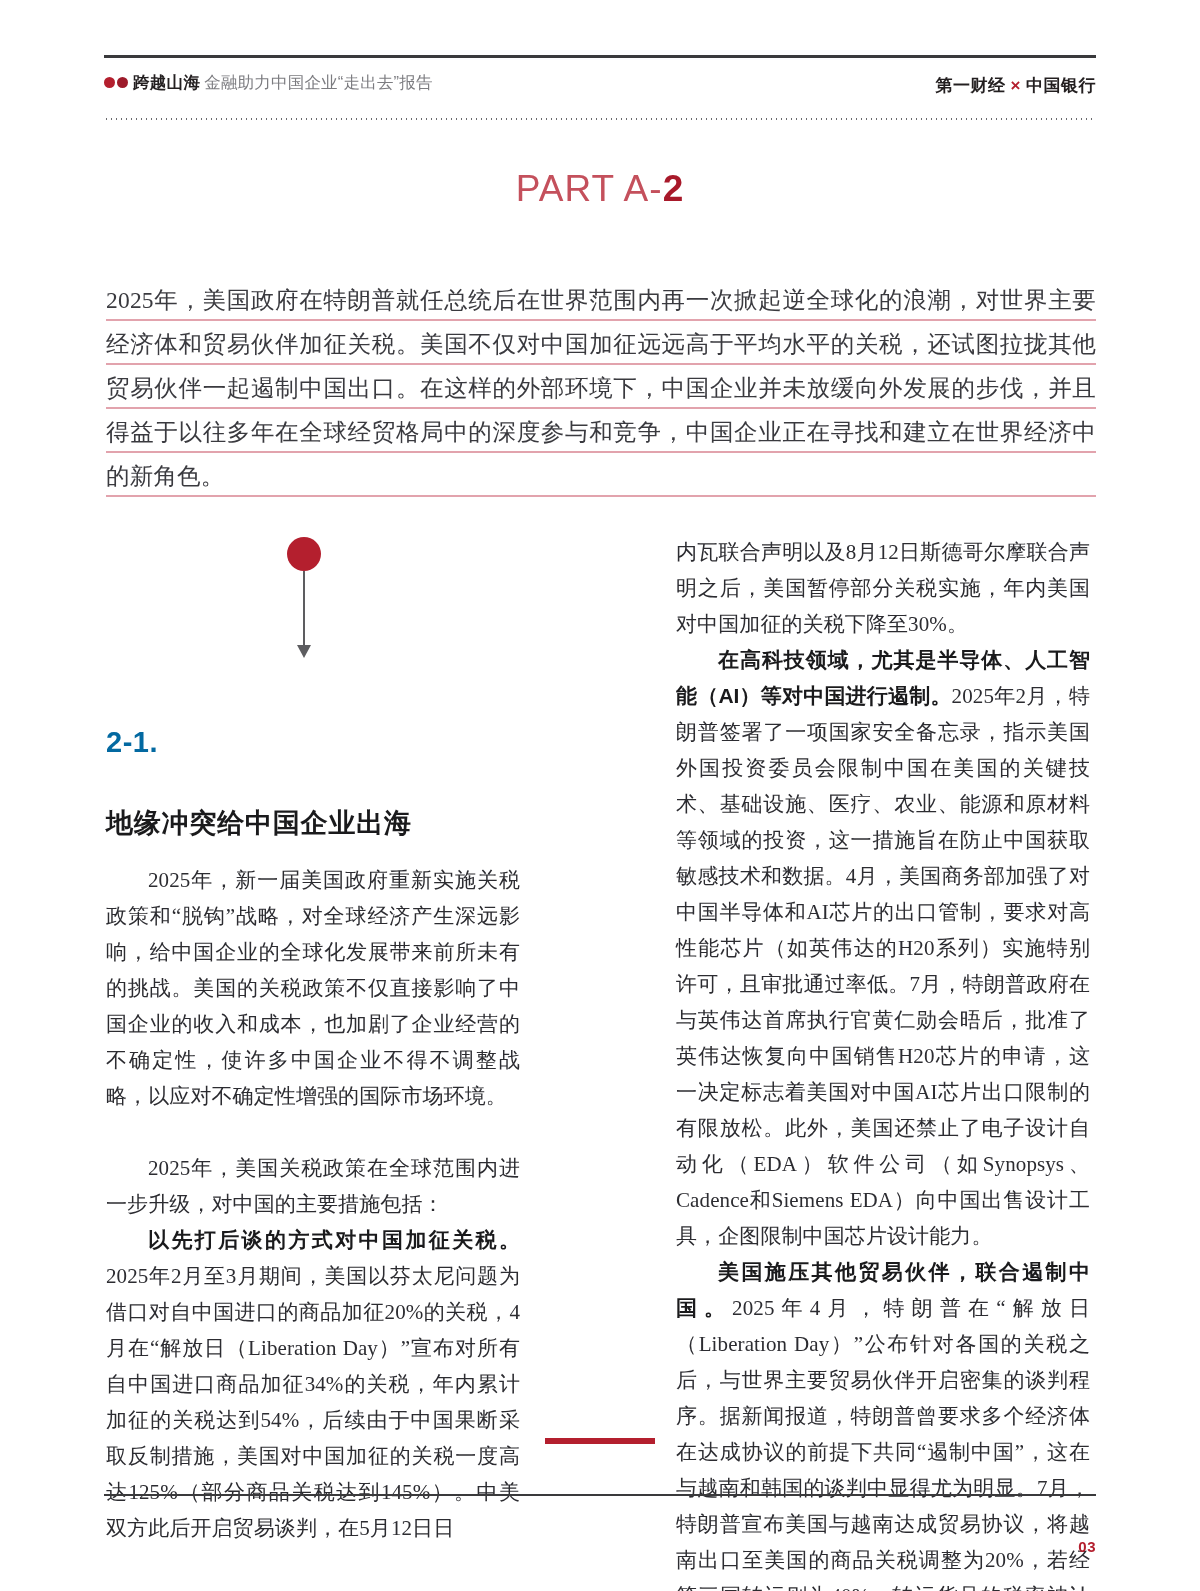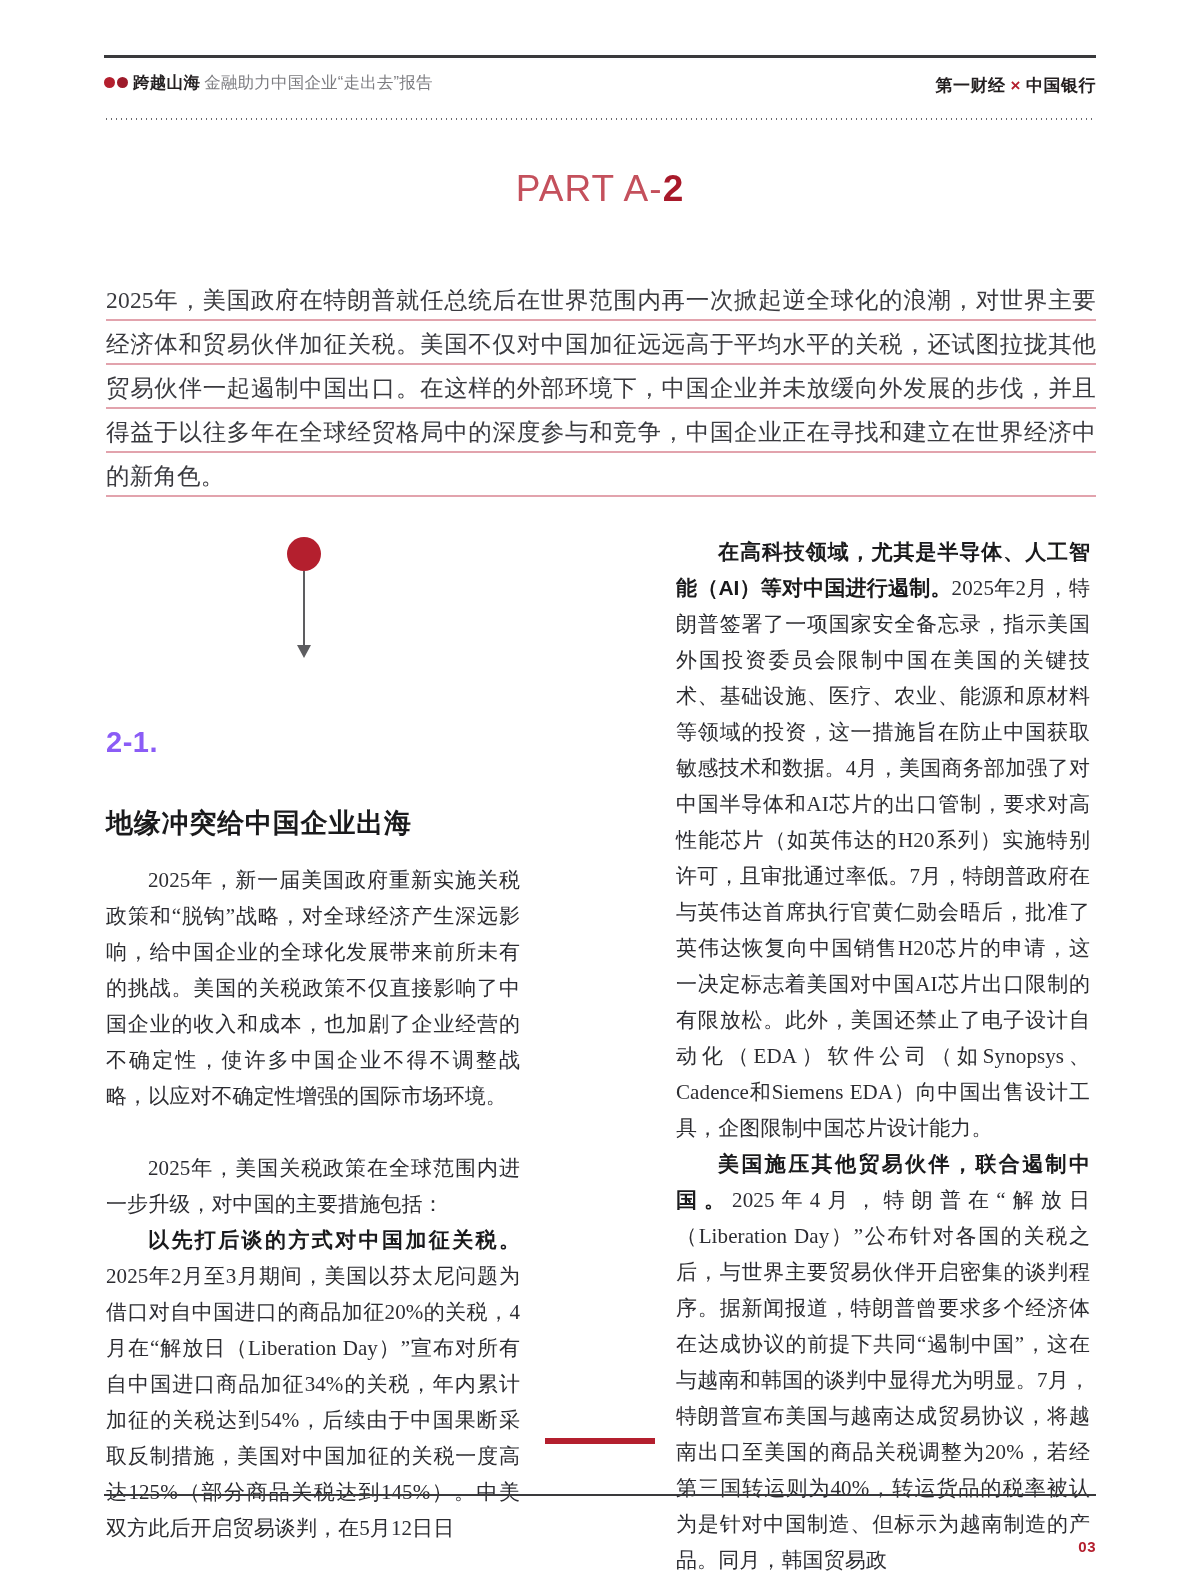--- a/index.html
+++ b/index.html
@@ -184,21 +184,21 @@
   }
 
   
   .sec-num {
     position: absolute;
     left: 106px;
     top: 728px;
     font-family: "Liberation Sans", "DejaVu Sans", sans-serif;
     font-weight: 700;
     font-size: 29px;
-    color: #8b5cf6;
+    color: #0369a1;
     letter-spacing: 0.5px;
     line-height: 1;
   }
   .sec-title {
     position: absolute;
     left: 106px;
     top: 766px;
     width: 430px;
     font-family: "Liberation Sans", "DejaVu Sans", sans-serif;
     font-weight: 700;
@@ -313,20 +313,23 @@
     </p>
     <p class="gap-before">
       <span class="lead"></span><span>2025年，美国关税政策在全球范围内进一步升级，对中国的主要措施包括：</span>
     </p>
     <p>
       <span class="lead">以先打后谈的方式对中国加征关税。</span><span>2025年2月至3月期间，美国以芬太尼问题为借口对自中国进口的商品加征20%的关税，4月在“解放日（Liberation Day）”宣布对所有自中国进口商品加征34%的关税，年内累计加征的关税达到54%，后续由于中国果断采取反制措施，美国对中国加征的关税一度高达125%（部分商品关税达到145%）。中美双方此后开启贸易谈判，在5月12日日</span>
     </p>
   </div>
 
   <div class="col col-right">
+    <p class="no-indent">
+      <span class="lead"></span><span>内瓦联合声明以及8月12日斯德哥尔摩联合声明之后，美国暂停部分关税实施，年内美国对中国加征的关税下降至30%。</span>
+    </p>
     <p>
       <span class="lead">在高科技领域，尤其是半导体、人工智能（AI）等对中国进行遏制。</span><span>2025年2月，特朗普签署了一项国家安全备忘录，指示美国外国投资委员会限制中国在美国的关键技术、基础设施、医疗、农业、能源和原材料等领域的投资，这一措施旨在防止中国获取敏感技术和数据。4月，美国商务部加强了对中国半导体和AI芯片的出口管制，要求对高性能芯片（如英伟达的H20系列）实施特别许可，且审批通过率低。7月，特朗普政府在与英伟达首席执行官黄仁勋会晤后，批准了英伟达恢复向中国销售H20芯片的申请，这一决定标志着美国对中国AI芯片出口限制的有限放松。此外，美国还禁止了电子设计自动化（EDA）软件公司（如Synopsys、Cadence和Siemens EDA）向中国出售设计工具，企图限制中国芯片设计能力。</span>
     </p>
     <p>
       <span class="lead">美国施压其他贸易伙伴，联合遏制中国。</span><span>2025年4月，特朗普在“解放日（Liberation Day）”公布针对各国的关税之后，与世界主要贸易伙伴开启密集的谈判程序。据新闻报道，特朗普曾要求多个经济体在达成协议的前提下共同“遏制中国”，这在与越南和韩国的谈判中显得尤为明显。7月，特朗普宣布美国与越南达成贸易协议，将越南出口至美国的商品关税调整为20%，若经第三国转运则为40%，转运货品的税率被认为是针对中国制造、但标示为越南制造的产品。同月，韩国贸易政</span>
     </p>
   </div>
 
   <div class="red-bar"></div>
 

